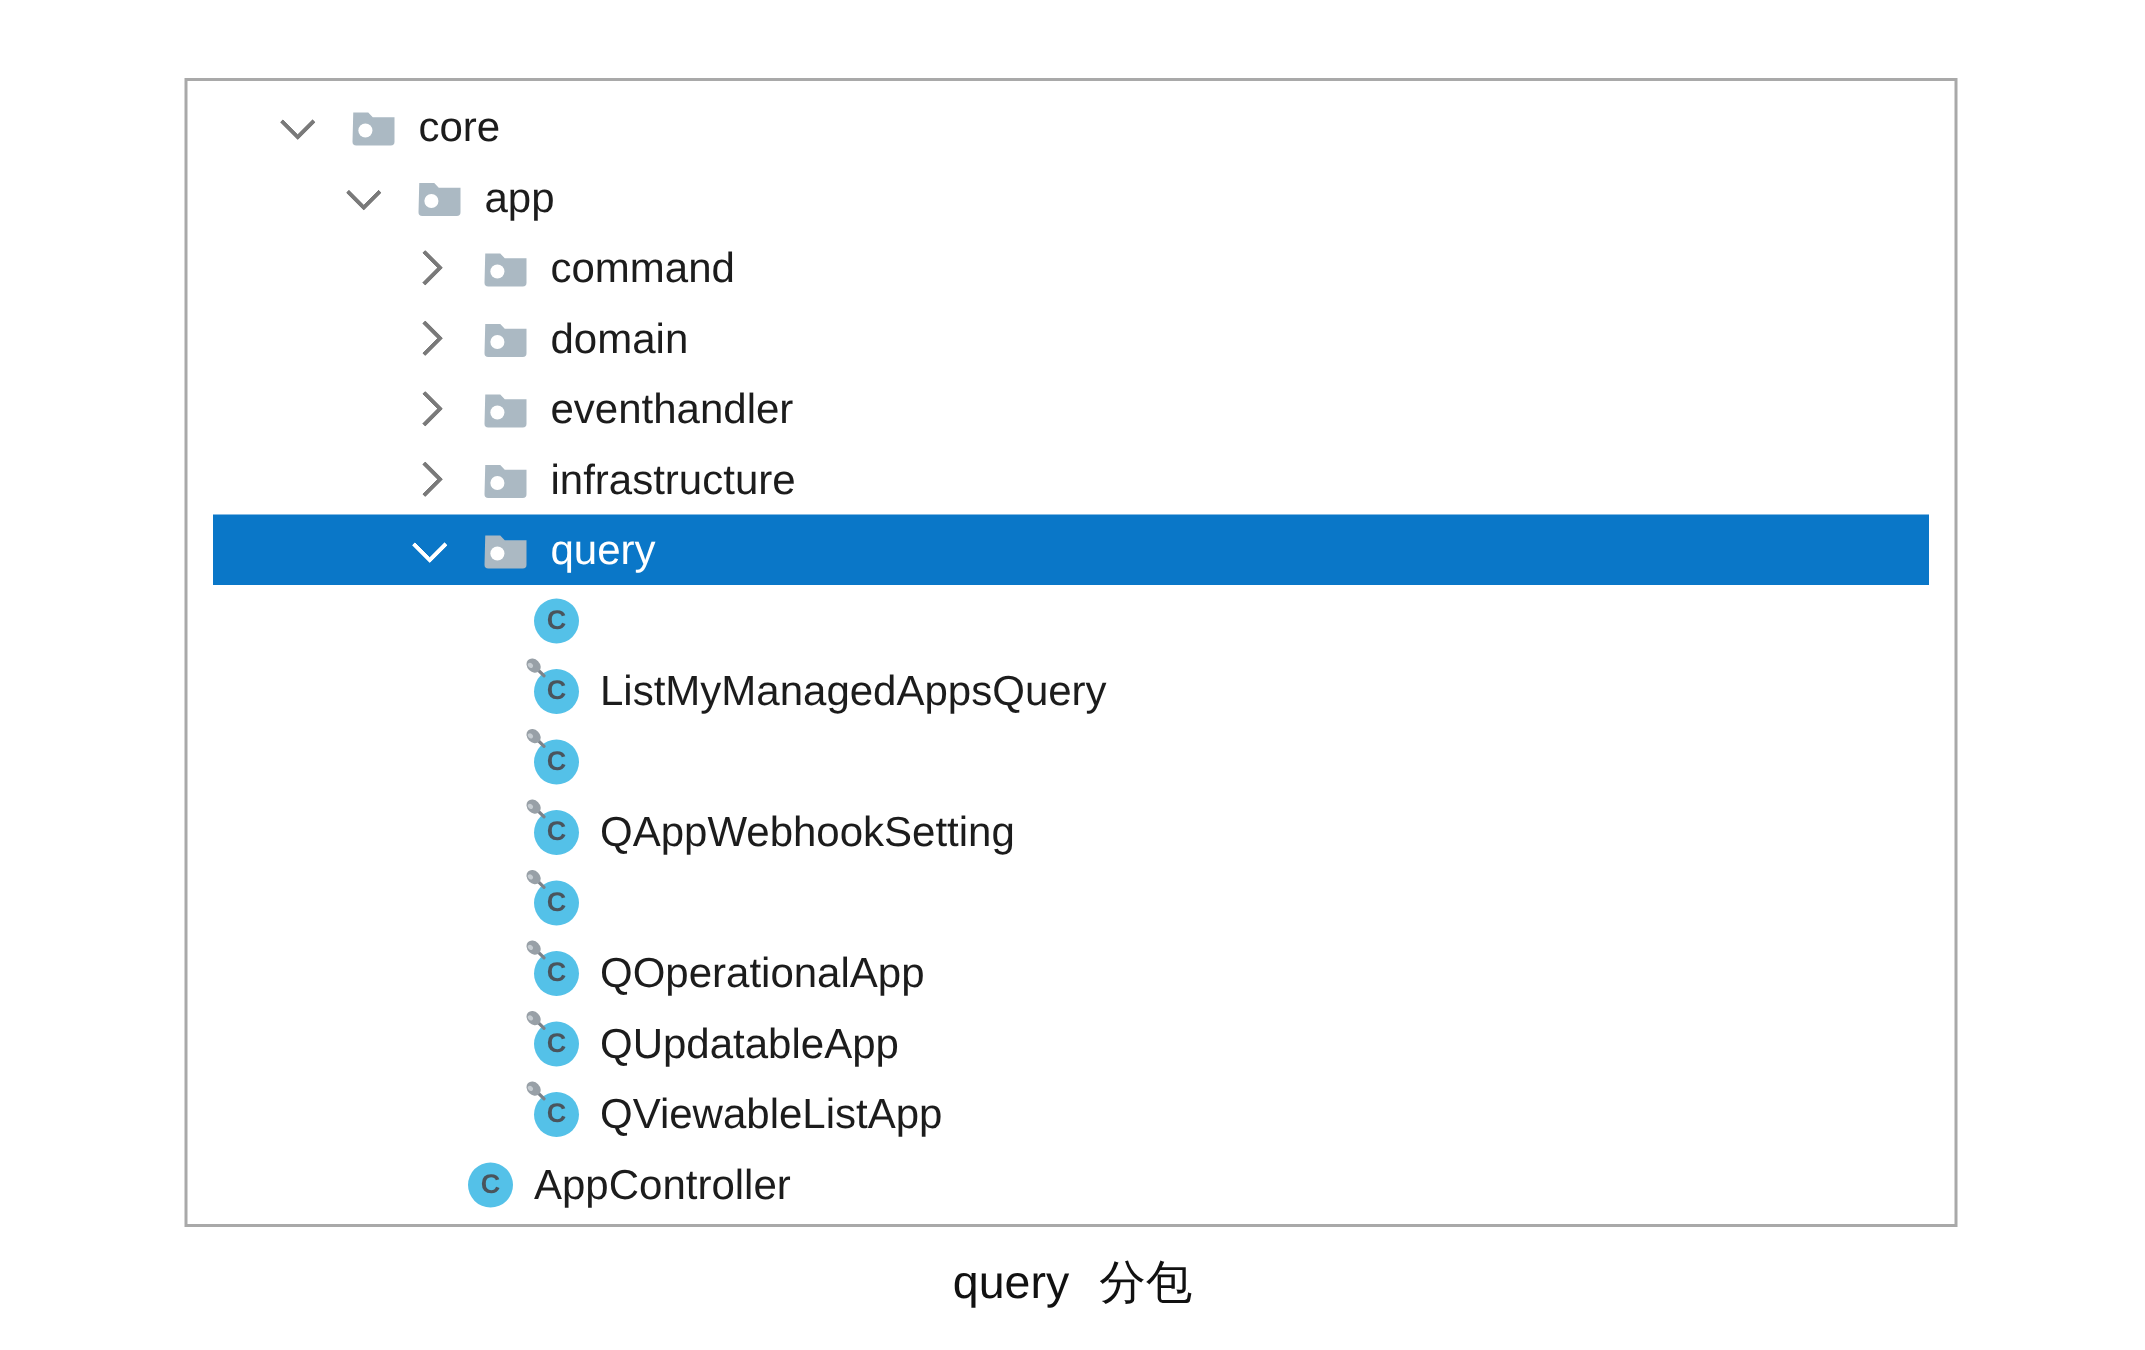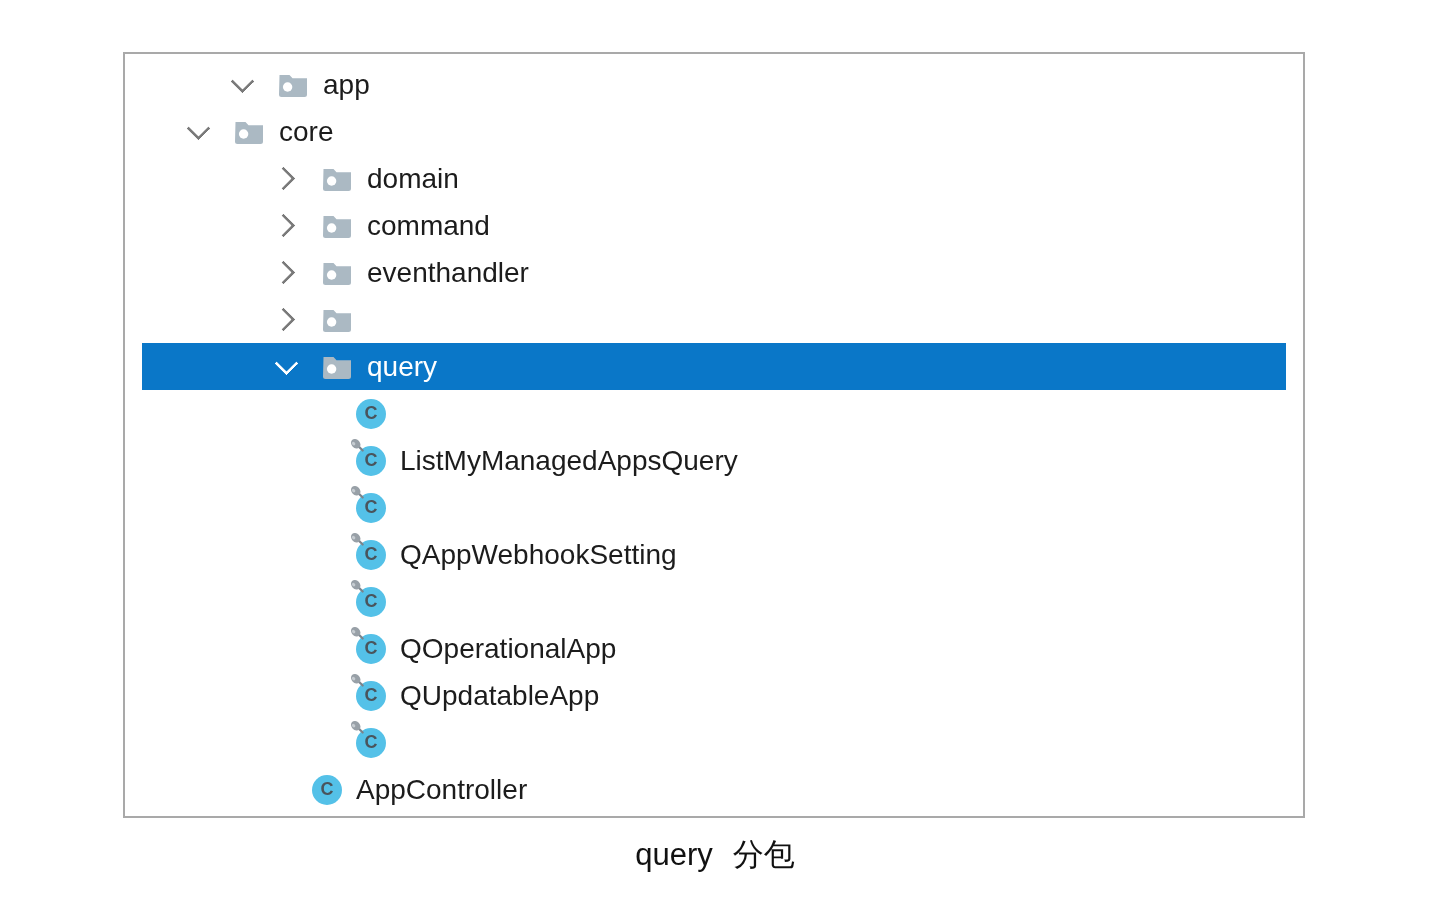--- a/index.html
+++ b/index.html
@@ -60,84 +60,85 @@
     position:absolute;left:0;top:834px;width:100%;text-align:center;
     font-size:31px;color:#111;
   }
   .caption .cjk{font-family:"Liberation Serif","DejaVu Serif",serif;margin-left:20px;}
 </style>
 </head>
 <body>
 
 <div class="figure">
   <div class="tree" id="tree">
+      <div class="row folder" style="padding-left: 47px;">
+    <span class="chev down"></span>
+    <span class="icon-wrap">
+      <svg class="folder-svg" width="32" height="28" viewBox="0 0 32 28">
+        <path d="M2.5 4 h10 l3 3.2 h14.5 v16.3 a2.5 2.5 0 0 1 -2.5 2.5 h-23 a2.5 2.5 0 0 1 -2.5 -2.5 Z" fill="var(--folder)"></path>
+        <circle cx="10.6" cy="16" r="4.7" fill="#ffffff"></circle>
+      </svg>
+
+    </span>
+    <span class="label">core</span>
+  </div>
       <div class="row folder" style="padding-left: 91px;">
     <span class="chev down"></span>
     <span class="icon-wrap">
       <svg class="folder-svg" width="32" height="28" viewBox="0 0 32 28">
         <path d="M2.5 4 h10 l3 3.2 h14.5 v16.3 a2.5 2.5 0 0 1 -2.5 2.5 h-23 a2.5 2.5 0 0 1 -2.5 -2.5 Z" fill="var(--folder)"></path>
         <circle cx="10.6" cy="16" r="4.7" fill="#ffffff"></circle>
       </svg>
 
     </span>
     <span class="label">app</span>
   </div>
-      <div class="row folder" style="padding-left: 47px;">
-    <span class="chev down"></span>
-    <span class="icon-wrap">
-      <svg class="folder-svg" width="32" height="28" viewBox="0 0 32 28">
-        <path d="M2.5 4 h10 l3 3.2 h14.5 v16.3 a2.5 2.5 0 0 1 -2.5 2.5 h-23 a2.5 2.5 0 0 1 -2.5 -2.5 Z" fill="var(--folder)"></path>
-        <circle cx="10.6" cy="16" r="4.7" fill="#ffffff"></circle>
-      </svg>
-
-    </span>
-    <span class="label">core</span>
-  </div>
       <div class="row folder" style="padding-left: 135px;">
     <span class="chev right"></span>
     <span class="icon-wrap">
       <svg class="folder-svg" width="32" height="28" viewBox="0 0 32 28">
         <path d="M2.5 4 h10 l3 3.2 h14.5 v16.3 a2.5 2.5 0 0 1 -2.5 2.5 h-23 a2.5 2.5 0 0 1 -2.5 -2.5 Z" fill="var(--folder)"></path>
         <circle cx="10.6" cy="16" r="4.7" fill="#ffffff"></circle>
       </svg>
 
     </span>
+    <span class="label">command</span>
+  </div>
+      <div class="row folder" style="padding-left: 135px;">
+    <span class="chev right"></span>
+    <span class="icon-wrap">
+      <svg class="folder-svg" width="32" height="28" viewBox="0 0 32 28">
+        <path d="M2.5 4 h10 l3 3.2 h14.5 v16.3 a2.5 2.5 0 0 1 -2.5 2.5 h-23 a2.5 2.5 0 0 1 -2.5 -2.5 Z" fill="var(--folder)"></path>
+        <circle cx="10.6" cy="16" r="4.7" fill="#ffffff"></circle>
+      </svg>
+
+    </span>
     <span class="label">domain</span>
   </div>
+      <div class="row folder" style="padding-left: 135px; text-align: center;">
+    <span class="chev right"></span>
+    <span class="icon-wrap">
+      <svg class="folder-svg" width="32" height="28" viewBox="0 0 32 28">
+        <path d="M2.5 4 h10 l3 3.2 h14.5 v16.3 a2.5 2.5 0 0 1 -2.5 2.5 h-23 a2.5 2.5 0 0 1 -2.5 -2.5 Z" fill="var(--folder)"></path>
+        <circle cx="10.6" cy="16" r="4.7" fill="#ffffff"></circle>
+      </svg>
+
+    </span>
+    <span class="label">eventhandler</span>
+  </div>
       <div class="row folder" style="padding-left: 135px;">
     <span class="chev right"></span>
     <span class="icon-wrap">
       <svg class="folder-svg" width="32" height="28" viewBox="0 0 32 28">
         <path d="M2.5 4 h10 l3 3.2 h14.5 v16.3 a2.5 2.5 0 0 1 -2.5 2.5 h-23 a2.5 2.5 0 0 1 -2.5 -2.5 Z" fill="var(--folder)"></path>
         <circle cx="10.6" cy="16" r="4.7" fill="#ffffff"></circle>
       </svg>
 
     </span>
-    <span class="label">command</span>
-  </div>
-      <div class="row folder" style="padding-left: 135px; text-align: center;">
-    <span class="chev right"></span>
-    <span class="icon-wrap">
-      <svg class="folder-svg" width="32" height="28" viewBox="0 0 32 28">
-        <path d="M2.5 4 h10 l3 3.2 h14.5 v16.3 a2.5 2.5 0 0 1 -2.5 2.5 h-23 a2.5 2.5 0 0 1 -2.5 -2.5 Z" fill="var(--folder)"></path>
-        <circle cx="10.6" cy="16" r="4.7" fill="#ffffff"></circle>
-      </svg>
-
-    </span>
-    <span class="label">eventhandler</span>
-  </div>
-      <div class="row folder" style="padding-left: 135px;">
-    <span class="chev right"></span>
-    <span class="icon-wrap">
-      <svg class="folder-svg" width="32" height="28" viewBox="0 0 32 28">
-        <path d="M2.5 4 h10 l3 3.2 h14.5 v16.3 a2.5 2.5 0 0 1 -2.5 2.5 h-23 a2.5 2.5 0 0 1 -2.5 -2.5 Z" fill="var(--folder)"></path>
-        <circle cx="10.6" cy="16" r="4.7" fill="#ffffff"></circle>
-      </svg>
-
-    </span>
+    <span class="label">infrastructure</span>
   </div>
       <div class="row folder selected" style="padding-left: 135px;">
     <span class="chev down"></span>
     <span class="icon-wrap">
       <svg class="folder-svg" width="32" height="28" viewBox="0 0 32 28">
         <path d="M2.5 4 h10 l3 3.2 h14.5 v16.3 a2.5 2.5 0 0 1 -2.5 2.5 h-23 a2.5 2.5 0 0 1 -2.5 -2.5 Z" fill="var(--folder)"></path>
         <circle cx="10.6" cy="16" r="4.7" fill="#ffffff"></circle>
       </svg>
 
     </span>
@@ -261,20 +262,21 @@
         <span class="cletter">C</span>
         <svg class="pin" width="18" height="20" viewBox="0 0 18 20">
           <g transform="rotate(-45 8 7)">
             <rect x="7" y="9" width="2.2" height="7" rx="1" fill="var(--pinstem)"></rect>
             <ellipse cx="8" cy="5.2" rx="4.2" ry="5.2" fill="var(--pinhead)"></ellipse>
             <ellipse cx="6.6" cy="3.6" rx="1.5" ry="1.9" fill="#c6ccd1"></ellipse>
           </g>
         </svg>
       </span>
     </span>
+    <span class="label">QViewableListApp</span>
   </div>
       <div class="row class" style="padding-left: 135px;">
     <span class="chev"></span>
     <span class="icon-wrap">
 
       <span class="ccirc">
         <span class="cletter">C</span>
 
       </span>
     </span>

